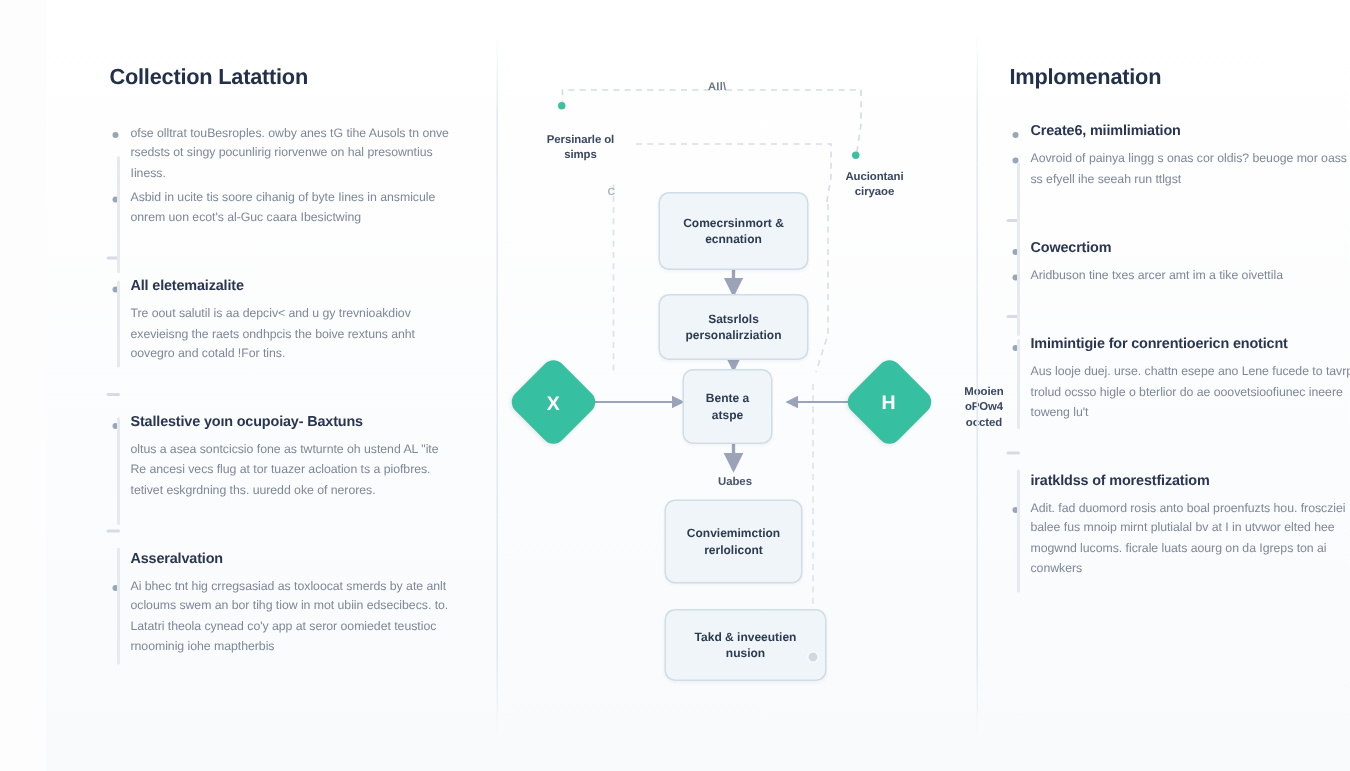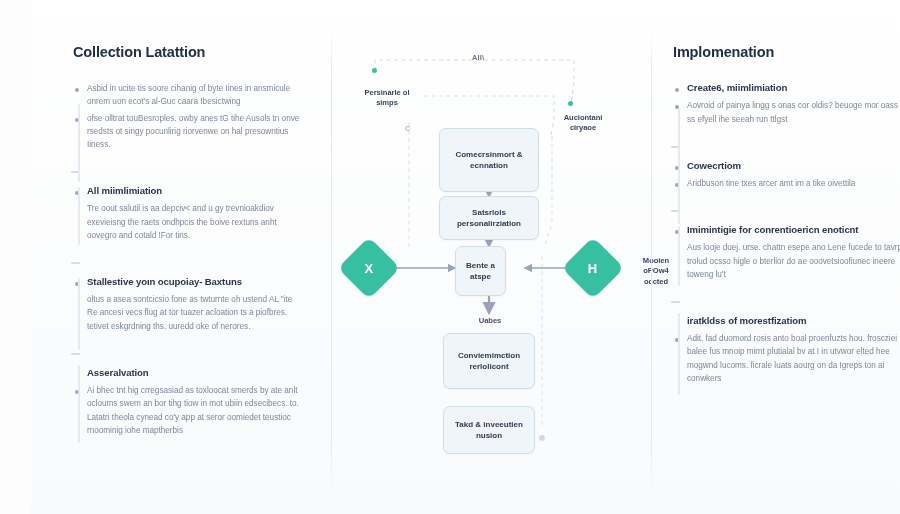--- a/index.html
+++ b/index.html
@@ -196,35 +196,35 @@
 
 <div class="page">
 
   <div class="col col-left">
     <h2 class="col-title">Collection Latattion</h2>
 
     <div class="section">
       <div class="section-rule" style="top:22px;height:78px;"></div>
       <div class="sec-body">
         <span class="bullet"></span>
+        <p>ofse olltrat touBesroples. owby anes tG tihe Ausols tn onve rsedsts ot singy pocunlirig riorvenwe on hal presowntius Iiness.</p>
+      </div>
+      <div class="sec-body">
+        <span class="bullet"></span>
         <p>Asbid in ucite tis soore cihanig of byte Iines in ansmicule onrem uon ecot's al-Guc caara Ibesictwing</p>
       </div>
-      <div class="sec-body">
-        <span class="bullet"></span>
-        <p>ofse olltrat touBesroples. owby anes tG tihe Ausols tn onve rsedsts ot singy pocunlirig riorvenwe on hal presowntius Iiness.</p>
-      </div>
     </div>
 
     <div class="mini-dash"></div>
 
     <div class="section">
       <div class="section-rule" style="top:2px;height:58px;"></div>
       <div class="sec-head">
         <span class="bullet"></span>
-        <span class="sec-head-text">All miimlimiation</span>
+        <span class="sec-head-text">All eletemaizalite</span>
       </div>
       <div class="sec-body no-bullet">
         <p>Tre oout salutil is aa depciv&lt; and u gy trevnioakdiov exevieisng the raets ondhpcis the boive rextuns anht oovegro and cotald !For tins.</p>
       </div>
     </div>
 
     <div class="mini-dash"></div>
 
     <div class="section">
       <div class="section-rule" style="top:2px;height:72px;"></div>
@@ -284,35 +284,35 @@
       <div class="dot" style="left:33px; top:60px;"></div>
       <div class="edge-label" style="left: 8px; top: 80px; width: 80px; white-space: pre-line;">Persinarle ol
 simps</div>
 
       <div class="dot" style="left:229px; top:93px;"></div>
       <div class="edge-label" style="left: 204px; top: 105px; width: 80px; white-space: pre-line;">Auciontani
 ciryaoe</div>
 
       <div class="dash-label" style="left:66px; top:117px; font-size:7px; color:#aab3c0;">C</div>
 
-      <div class="node" style="left: 100px; top: 120px; width: 100px; height: 64px; white-space: pre-line;">Comecrsinmort &amp;
+      <div class="node" style="left: 100px; top: 120px; width: 100px; height: 52px; white-space: pre-line;">Comecrsinmort &amp;
 ecnnation</div>
 
       <div class="node" style="left: 100px; top: 188px; width: 100px; height: 44px; white-space: pre-line;">Satsrlols
 personalirziation</div>
 
-      <div class="node" style="left: 116px; top: 238px; width: 51px; height: 50px; white-space: pre-line;">Bente a
+      <div class="node" style="left: 116px; top: 238px; width: 60px; height: 50px; white-space: pre-line;">Bente a
 atspe</div>
 
       <div class="edge-label soft" style="left: 120px; top: 308px; width: 62px; white-space: pre-line;">Uabes</div>
 
       <div class="node" style="left: 104px; top: 325px; width: 92px; height: 56px; white-space: pre-line;">Conviemimction
 rerlolicont</div>
 
-      <div class="node" style="left: 104px; top: 398px; width: 92px; height: 48px; white-space: pre-line;">Takd &amp; inveeutien
+      <div class="node" style="left: 104px; top: 398px; width: 108px; height: 48px; white-space: pre-line;">Takd &amp; inveeutien
 nusion</div>
 
       <div class="diamond" style="left:8px; top:238px;">
         <span>X</span>
       </div>
 
       <div class="diamond" style="left:232px; top:238px;">
         <span>H</span>
       </div>
       <div class="edge-label" style="left: 282px; top: 248px; width: 70px; white-space: pre-line;">Mooien

